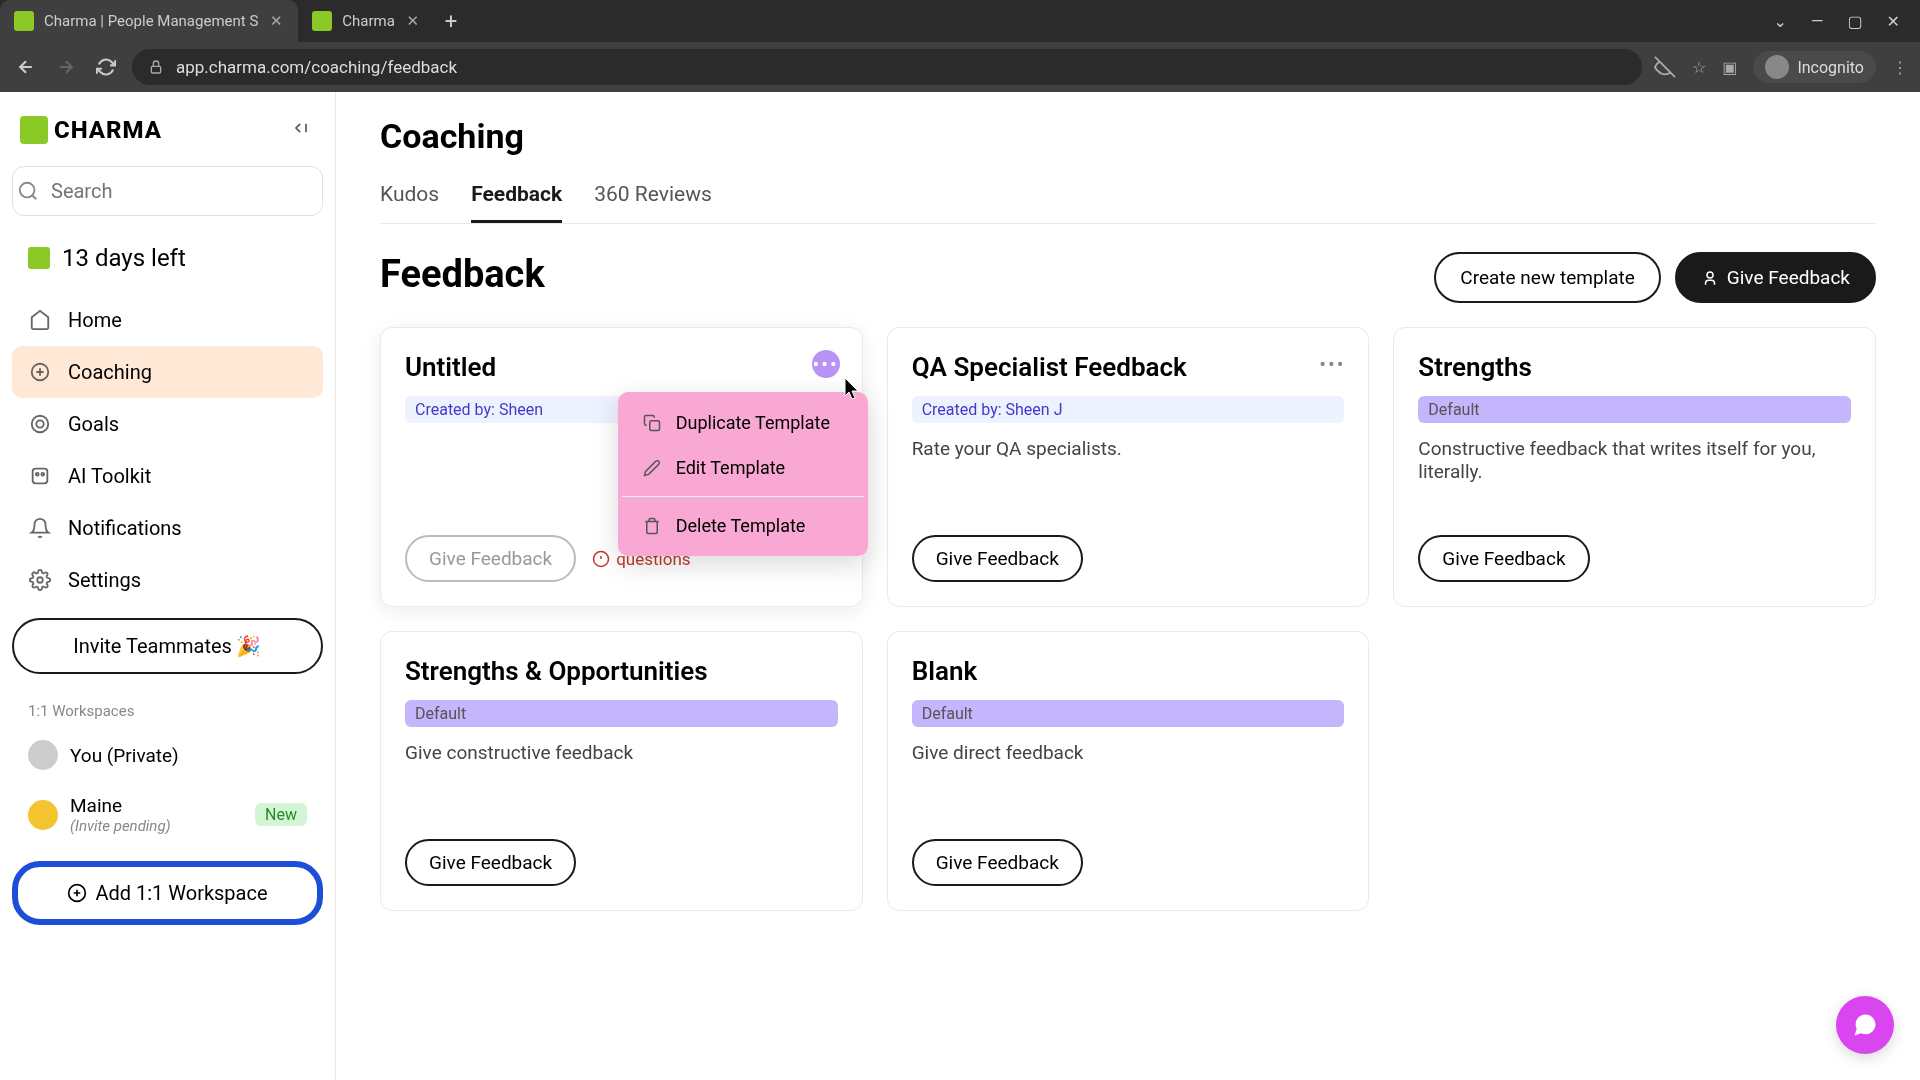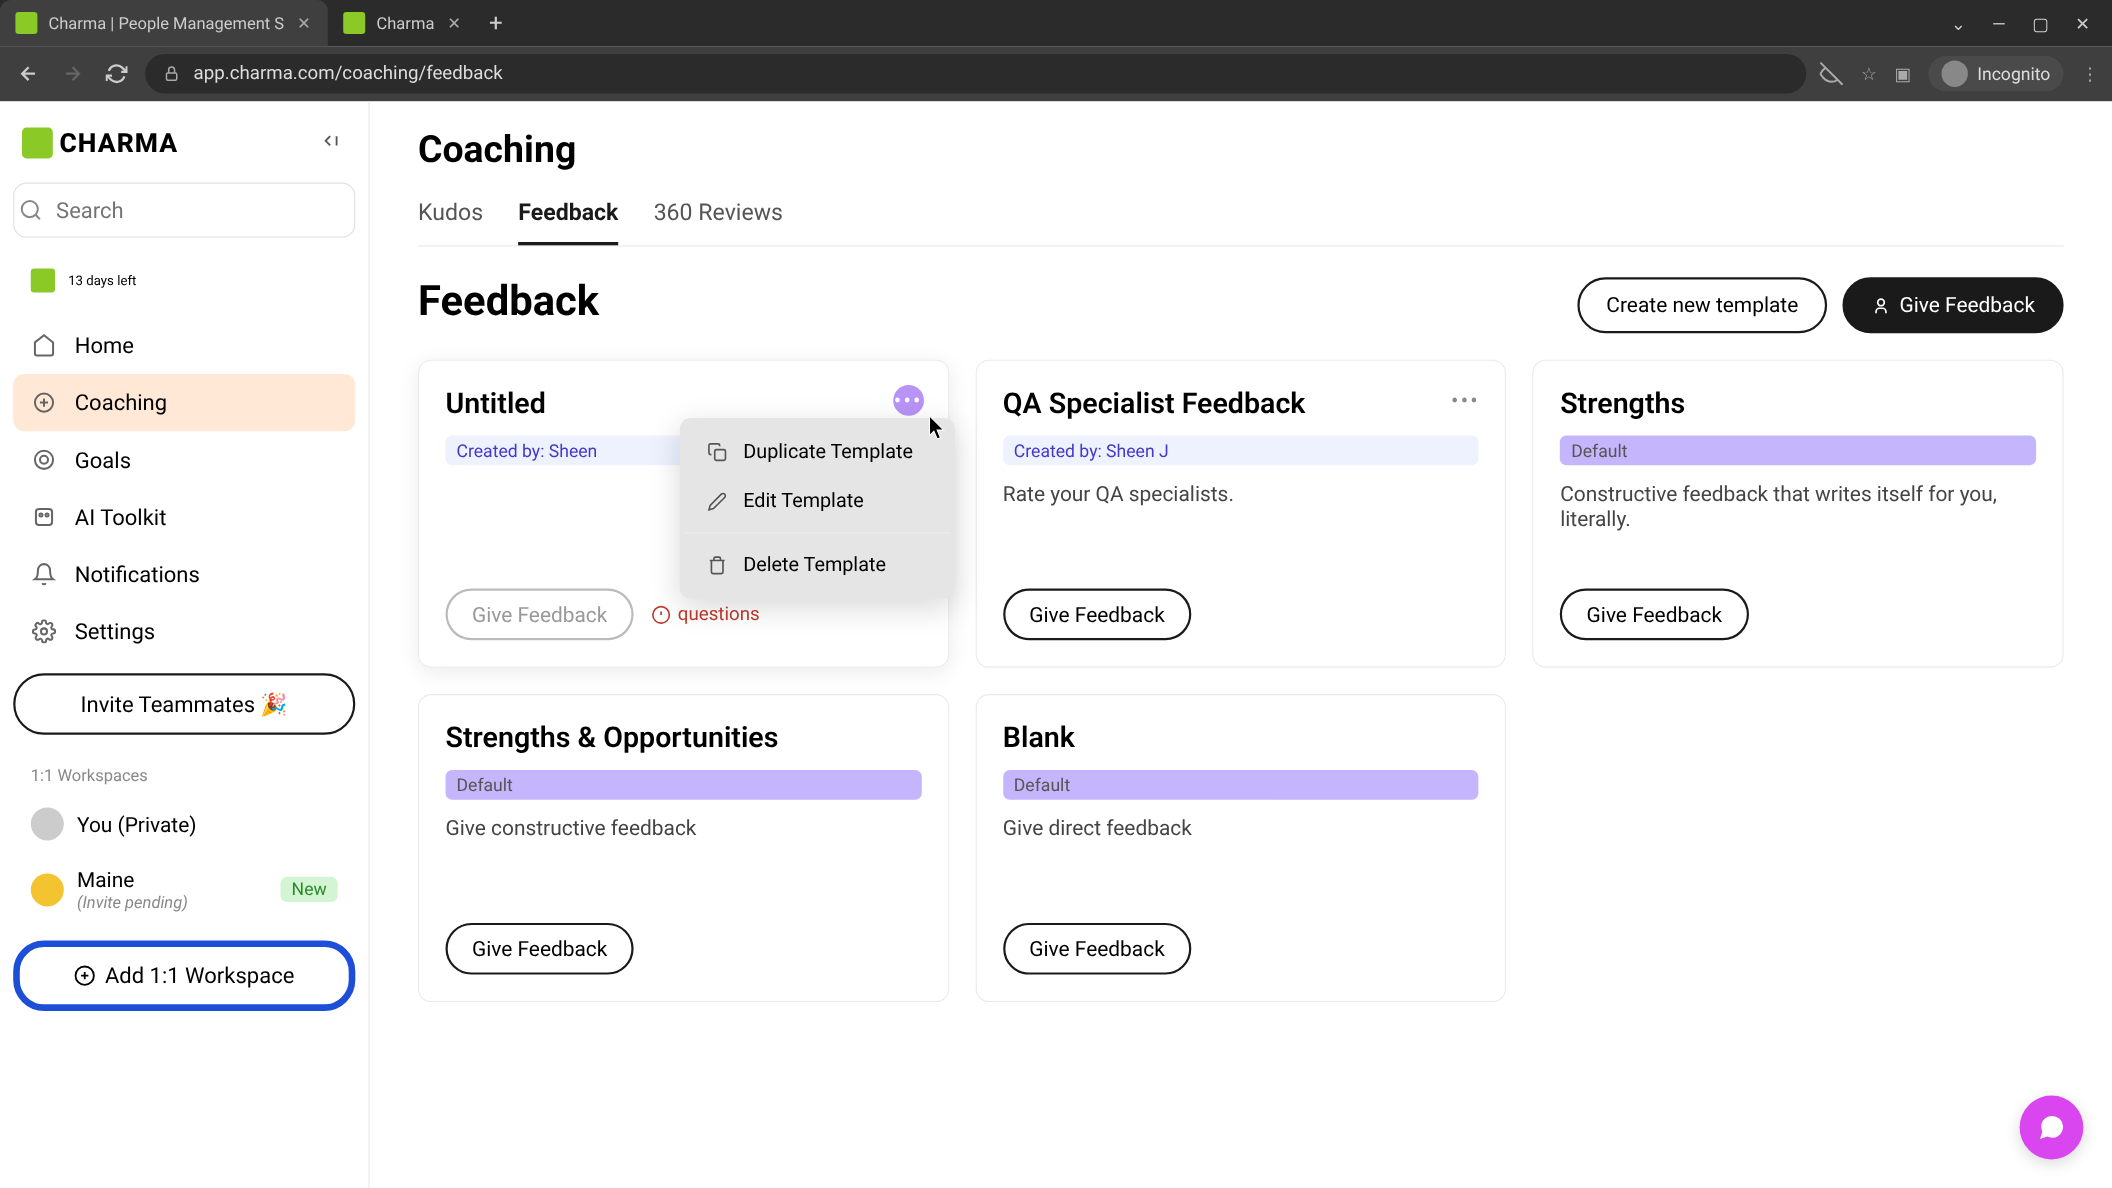--- a/index.html
+++ b/index.html
@@ -30,21 +30,21 @@
 .sidebar { width: 336px; border-right: 1px solid #e8e8e8; padding: 16px 12px; display: flex; flex-direction: column; }
 .sidebar-top { display: flex; align-items: center; justify-content: space-between; padding: 8px; }
 .logo { display: flex; align-items: center; gap: 6px; }
 .logo-icon { width: 28px; height: 28px; background: #8ac926; border-radius: 4px; }
 .logo-text { font-size: 24px; font-weight: 800; letter-spacing: 1px; }
 .collapse-btn { width: 24px; height: 24px; cursor: pointer; color: #555; }
 
 .search-box { display: flex; align-items: center; gap: 12px; padding: 12px 4px; border: 1px solid #e0e0e0; border-radius: 12px; margin-top: 14px; }
 .search-box input { border: none; outline: none; font-size: 20px; color: #888; flex: 1; background: transparent; }
 
-.trial-banner { display: flex; align-items: center; gap: 12px; padding: 14px 16px; margin-top: 14px; font-size: 12px; }
+.trial-banner { display: flex; align-items: center; gap: 12px; padding: 14px 16px; margin-top: 14px; font-size: 24px; }
 .trial-icon { width: 22px; height: 22px; background: #8ac926; border-radius: 3px; }
 
 .nav-list { margin-top: 8px; }
 .nav-item { display: flex; align-items: center; gap: 16px; padding: 14px 16px; border-radius: 10px; font-size: 20px; cursor: pointer; }
 .nav-item.active { background: #ffe8d6; }
 .nav-icon { width: 24px; height: 24px; color: #666; display: flex; align-items: center; justify-content: center; }
 
 .invite-btn { border: 2px solid #1a1a1a; border-radius: 28px; padding: 14px 0; text-align: center; font-size: 20px; cursor: pointer; margin-top: 12px; }
 
 .ws-label { font-size: 15px; color: #888; margin-top: 20px; padding: 8px 16px; }
@@ -78,21 +78,21 @@
 .card-badge { display: inline-block; background: #eef2ff; color: #4338ca; padding: 4px 10px; border-radius: 6px; font-size: 16px; margin-bottom: 14px; }
 .card-badge.default { background: #c4b5fd; color: #555; }
 .card-desc { font-size: 19px; color: #444; flex: 1; }
 .card-actions { display: flex; align-items: center; gap: 16px; margin-top: 20px; }
 .card-btn { border: 2px solid #1a1a1a; border-radius: 24px; padding: 10px 22px; font-size: 19px; cursor: pointer; }
 .card-warning { color: #c0392b; font-size: 17px; display: flex; align-items: center; gap: 6px; }
 .card-menu-btn { position: absolute; top: 22px; right: 22px; width: 28px; height: 28px; cursor: pointer; color: #888; display: flex; align-items: center; justify-content: center; font-size: 20px; letter-spacing: 2px; border-radius: 50%; }
 .card-menu-btn.highlighted { background: #b794f6; color: #fff; }
 
 
-.dropdown { position: absolute; top: 52px; right: -6px; background: #e5e5e5; border-radius: 10px; box-shadow: 0 8px 28px rgba(0,0,0,0.15); padding: 8px 4px; width: 250px; z-index: 100; }
+.dropdown { position: absolute; top: 64px; right: -6px; background: #f9a8d4; border-radius: 10px; box-shadow: 0 8px 28px rgba(0,0,0,0.15); padding: 8px 4px; width: 250px; z-index: 100; }
 .dropdown-item { display: flex; align-items: center; gap: 14px; padding: 12px 20px; font-size: 18px; cursor: pointer; }
 .dropdown-sep { height: 1px; background: #eee; margin: 6px 0; }
 .dropdown-icon { width: 20px; height: 20px; color: #555; display: flex; align-items: center; justify-content: center; }
 
 
 .cursor { position: absolute; width: 18px; height: 24px; z-index: 200; pointer-events: none; }
 
 
 .chat-fab { position: absolute; bottom: 26px; right: 26px; width: 58px; height: 58px; background: #d946ef; border-radius: 50%; display: flex; align-items: center; justify-content: center; color: #fff; cursor: pointer; box-shadow: 0 4px 14px rgba(0,0,0,0.15); }
 

